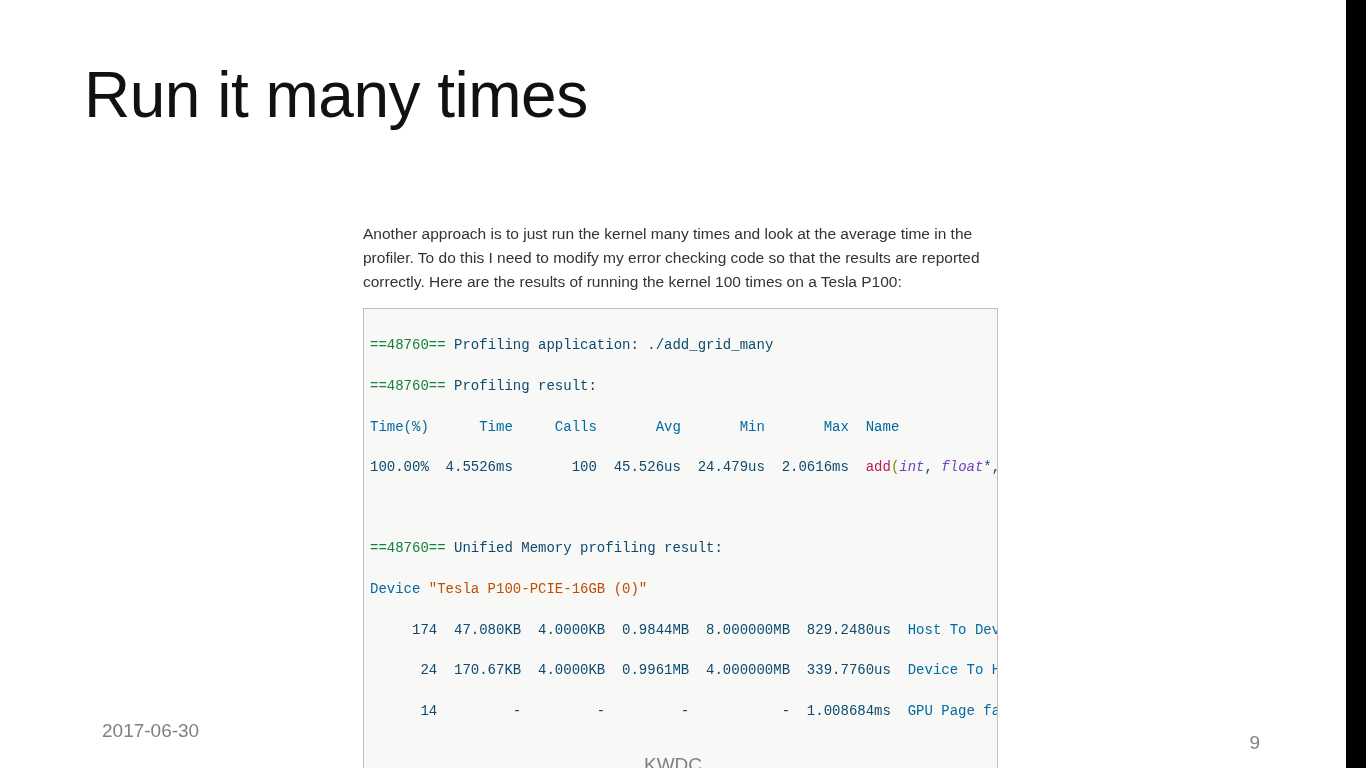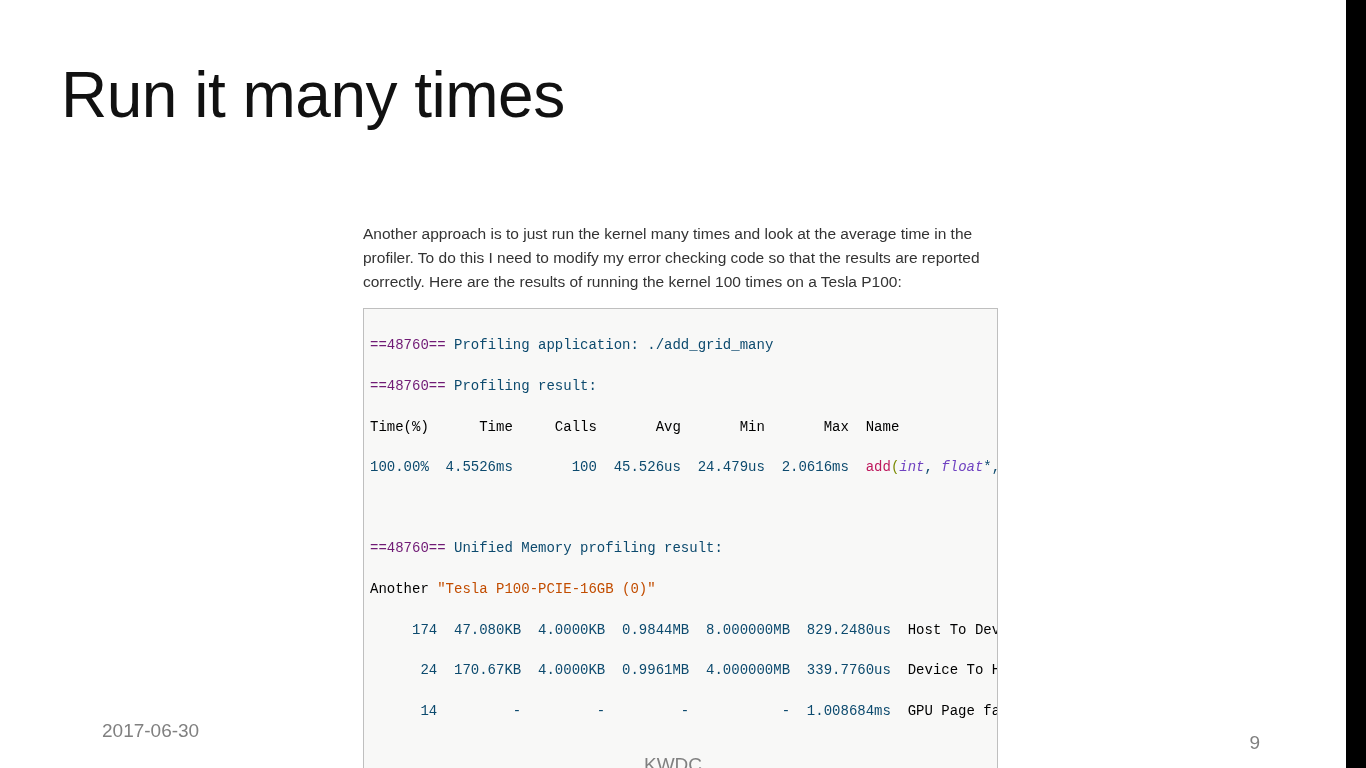--- a/index.html
+++ b/index.html
@@ -22,21 +22,21 @@
   .right-border {
     position: absolute;
     top: 0;
     right: -20px;
     width: 20px;
     height: 768px;
     background: #000;
   }
   .title {
     position: absolute;
-    left: 61px;
+    left: 84px;
     top: 58px;
     font-size: 64px;
     font-weight: 300;
     color: #111;
     letter-spacing: -0.5px;
   }
   .body {
     position: absolute;
     left: 363px;
     top: 222px;
@@ -56,24 +56,24 @@
   }
   .codebox-inner {
     padding: 6px 0 2px 0;
     font-family: "Consolas", "Menlo", "Courier New", monospace;
     font-size: 14px;
     line-height: 1.45;
     white-space: pre;
     overflow: hidden;
   }
   .pl { padding-left: 6px; display: block; }
-  .t-mk   { color: #701a75; }
+  .t-mk   { color: #15803d; }
   .t-fn   { color: #be185d; }
   .t-ty   { color: #6f42c1; font-style: italic; }
-  .t-hdr  { color: #000000; }
+  .t-hdr  { color: #0369a1; }
   .t-dev  { color: #c24d00; }
   .t-par  { color: #7a8a00; }
   .t-txt  { color: #0c4a6e; }
   .footer {
     position: absolute;
     bottom: 14px;
     left: 0;
     width: 1346px;
     color: #808080;
     font-size: 19px;
@@ -95,21 +95,21 @@
     <p class="para">Another approach is to just run the kernel many times and look at the average time in the profiler. To do this I need to modify my error checking code so that the results are reported correctly. Here are the results of running the kernel 100 times on a Tesla P100:</p>
 
     <div class="codebox">
       <div class="codebox-inner">
 <span class="pl"><span class="t-mk">==48760==</span><span class="t-txt"> Profiling application: ./add_grid_many</span></span>
 <span class="pl"><span class="t-mk">==48760==</span><span class="t-txt"> Profiling result:</span></span>
 <span class="pl t-hdr">Time(%)      Time     Calls       Avg       Min       Max  Name</span>
 <span class="pl"><span class="t-txt">100.00%  4.5526ms       100  45.526us  24.479us  2.0616ms  </span><span class="t-fn">add</span><span class="t-par">(</span><span class="t-ty">int</span><span class="t-txt">, </span><span class="t-ty">float</span><span class="t-txt">*, </span></span>
 <span class="pl">&nbsp;</span>
 <span class="pl"><span class="t-mk">==48760==</span><span class="t-txt"> Unified Memory profiling result:</span></span>
-<span class="pl"><span class="t-hdr">Another </span><span class="t-dev">"Tesla P100-PCIE-16GB (0)"</span></span>
+<span class="pl"><span class="t-hdr">Device </span><span class="t-dev">"Tesla P100-PCIE-16GB (0)"</span></span>
 <span class="pl"><span class="t-txt">     174  47.080KB  4.0000KB  0.9844MB  8.000000MB  829.2480us  </span><span class="t-hdr">Host To Devi</span></span>
 <span class="pl"><span class="t-txt">      24  170.67KB  4.0000KB  0.9961MB  4.000000MB  339.7760us  </span><span class="t-hdr">Device To Ho</span></span>
 <span class="pl"><span class="t-txt">      14         -         -         -           -  1.008684ms  </span><span class="t-hdr">GPU Page fau</span></span>
 
       </div>
 
     </div>
 
   </div>
 

